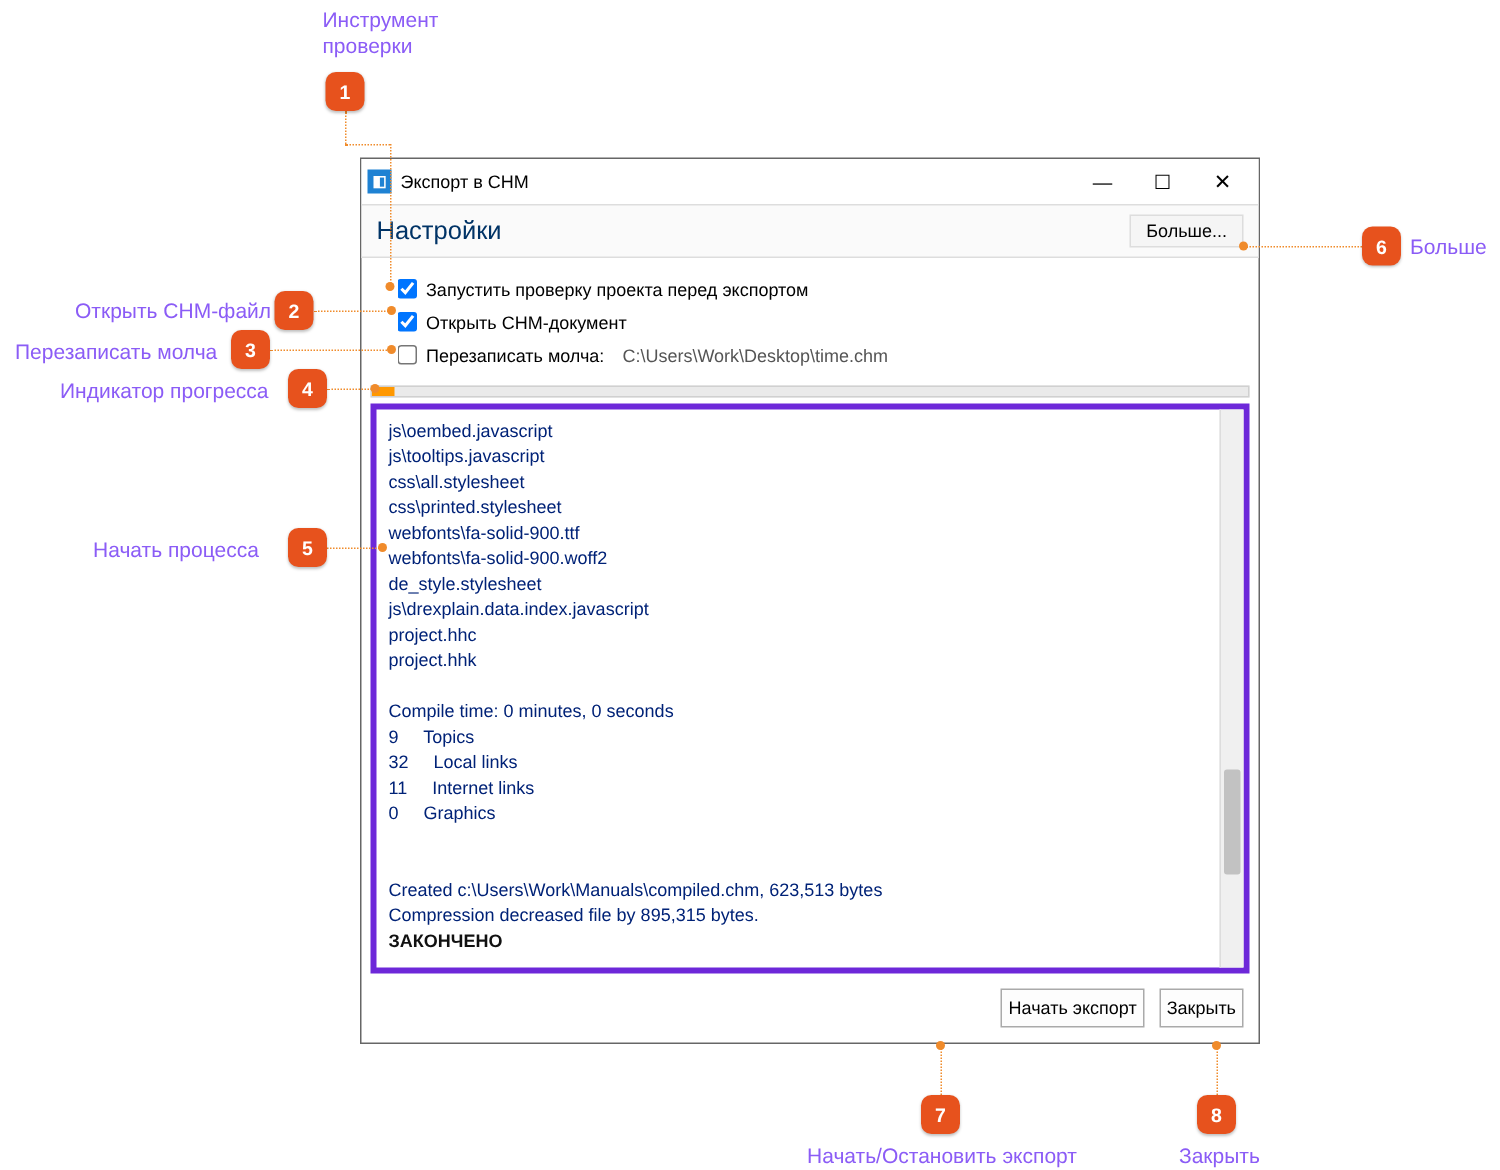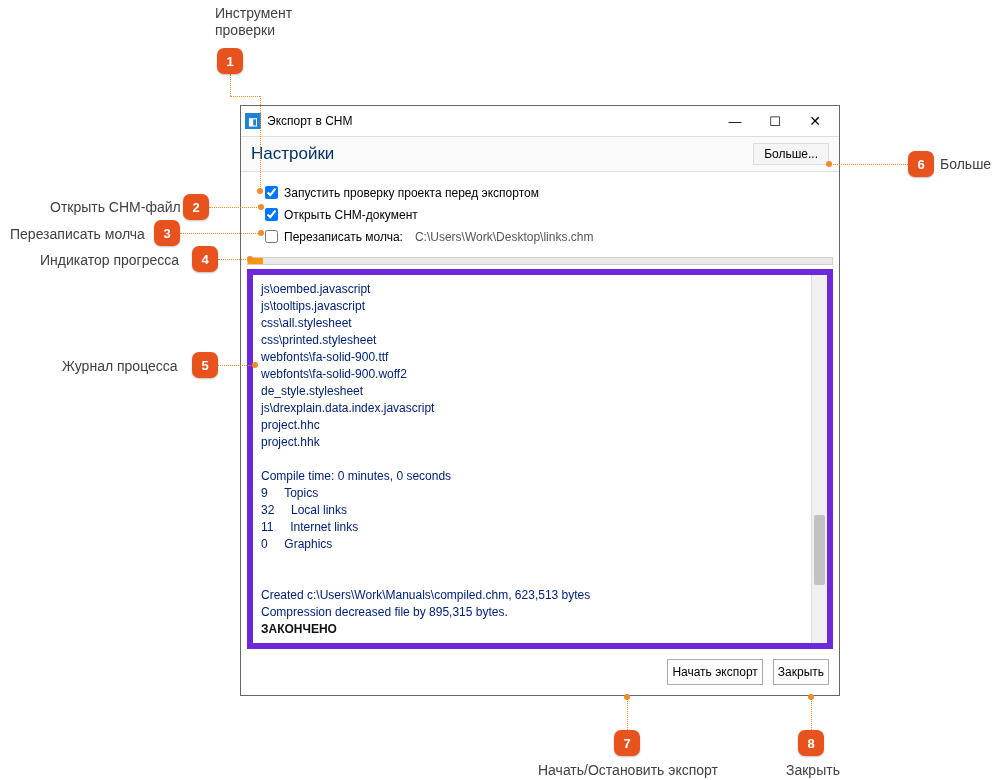--- a/index.html
+++ b/index.html
@@ -97,21 +97,21 @@
   }
   .progress-fill {
     position: absolute;
     left: 0; top: 0; bottom: 0;
     width: 2.5%;
     background: #ff9800;
   }
   .log-wrap {
     display:flex;
     margin: 0 6px;
-    border: 6px solid #6d28d9;
+    border: 4px solid #6d28d9;
     height: 380px;
   }
   .log-area {
     flex: 1;
     padding: 6px 8px;
     font-size: 12px;
     line-height: 17px;
     overflow: hidden;
     color: #002277;
     white-space: pre;
@@ -157,21 +157,21 @@
     align-items: center;
     justify-content: center;
     font-weight: bold;
     font-size: 13px;
     box-shadow: 0 1px 2px rgba(0,0,0,0.25);
     z-index: 20;
   }
   .callout-label {
     position: absolute;
     font-size: 14px;
-    color: #404040;
+    color: #8b5cf6;
     white-space: nowrap;
     z-index: 5;
   }
   .connector {
     position: absolute;
     border-top: 1.5px dotted #f08b2b;
     z-index: 4;
   }
   .connector-v {
     position: absolute;
@@ -209,21 +209,21 @@
       <input type="checkbox" checked="" style="">
       <span>Запустить проверку проекта перед экспортом</span>
     </label>
     <label class="chk-row">
       <input type="checkbox" checked="" style="">
       <span>Открыть CHM-документ</span>
     </label>
     <label class="chk-row">
       <input type="checkbox" style="">
       <span>Перезаписать молча:</span>
-      <span class="chk-path">C:\Users\Work\Desktop\links.chm</span>
+      <span class="chk-path">C:\Users\Work\Desktop\time.chm</span>
     </label>
   </div>
 
   <div class="progress-bar">
     <div class="progress-fill"></div>
   </div>
 
   <div class="log-wrap">
     <div class="log-area" id="log-area">js\oembed.javascript
 js\tooltips.javascript
@@ -273,21 +273,21 @@
 <div class="callout-label" style="left:10px; top:226px;">Перезаписать молча</div>
 <div class="callout" style="left:154px; top:220px;">3</div>
 <div class="connector" style="left:180px; top:233px; width:80px;"></div>
 <div class="conn-dot" style="left:258px; top:230px;"></div>
 
 <div class="callout-label" style="left:40px; top:252px;">Индикатор прогресса</div>
 <div class="callout" style="left:192px; top:246px;">4</div>
 <div class="connector" style="left:218px; top:259px; width:30px;"></div>
 <div class="conn-dot" style="left:247px; top:256px;"></div>
 
-<div class="callout-label" style="left:62px; top:358px;">Журнал процесса</div>
+<div class="callout-label" style="left:62px; top:358px;">Начать процесса</div>
 <div class="callout" style="left:192px; top:352px;">5</div>
 <div class="connector" style="left:218px; top:365px; width:35px;"></div>
 <div class="conn-dot" style="left:252px; top:362px;"></div>
 
 <div class="callout" style="left:908px; top:151px;">6</div>
 <div class="callout-label" style="left:940px; top:156px;">Больше</div>
 <div class="connector" style="left:830px; top:164px; width:78px;"></div>
 <div class="conn-dot" style="left:826px; top:161px;"></div>
 
 <div class="callout" style="left:614px; top:730px;">7</div>

